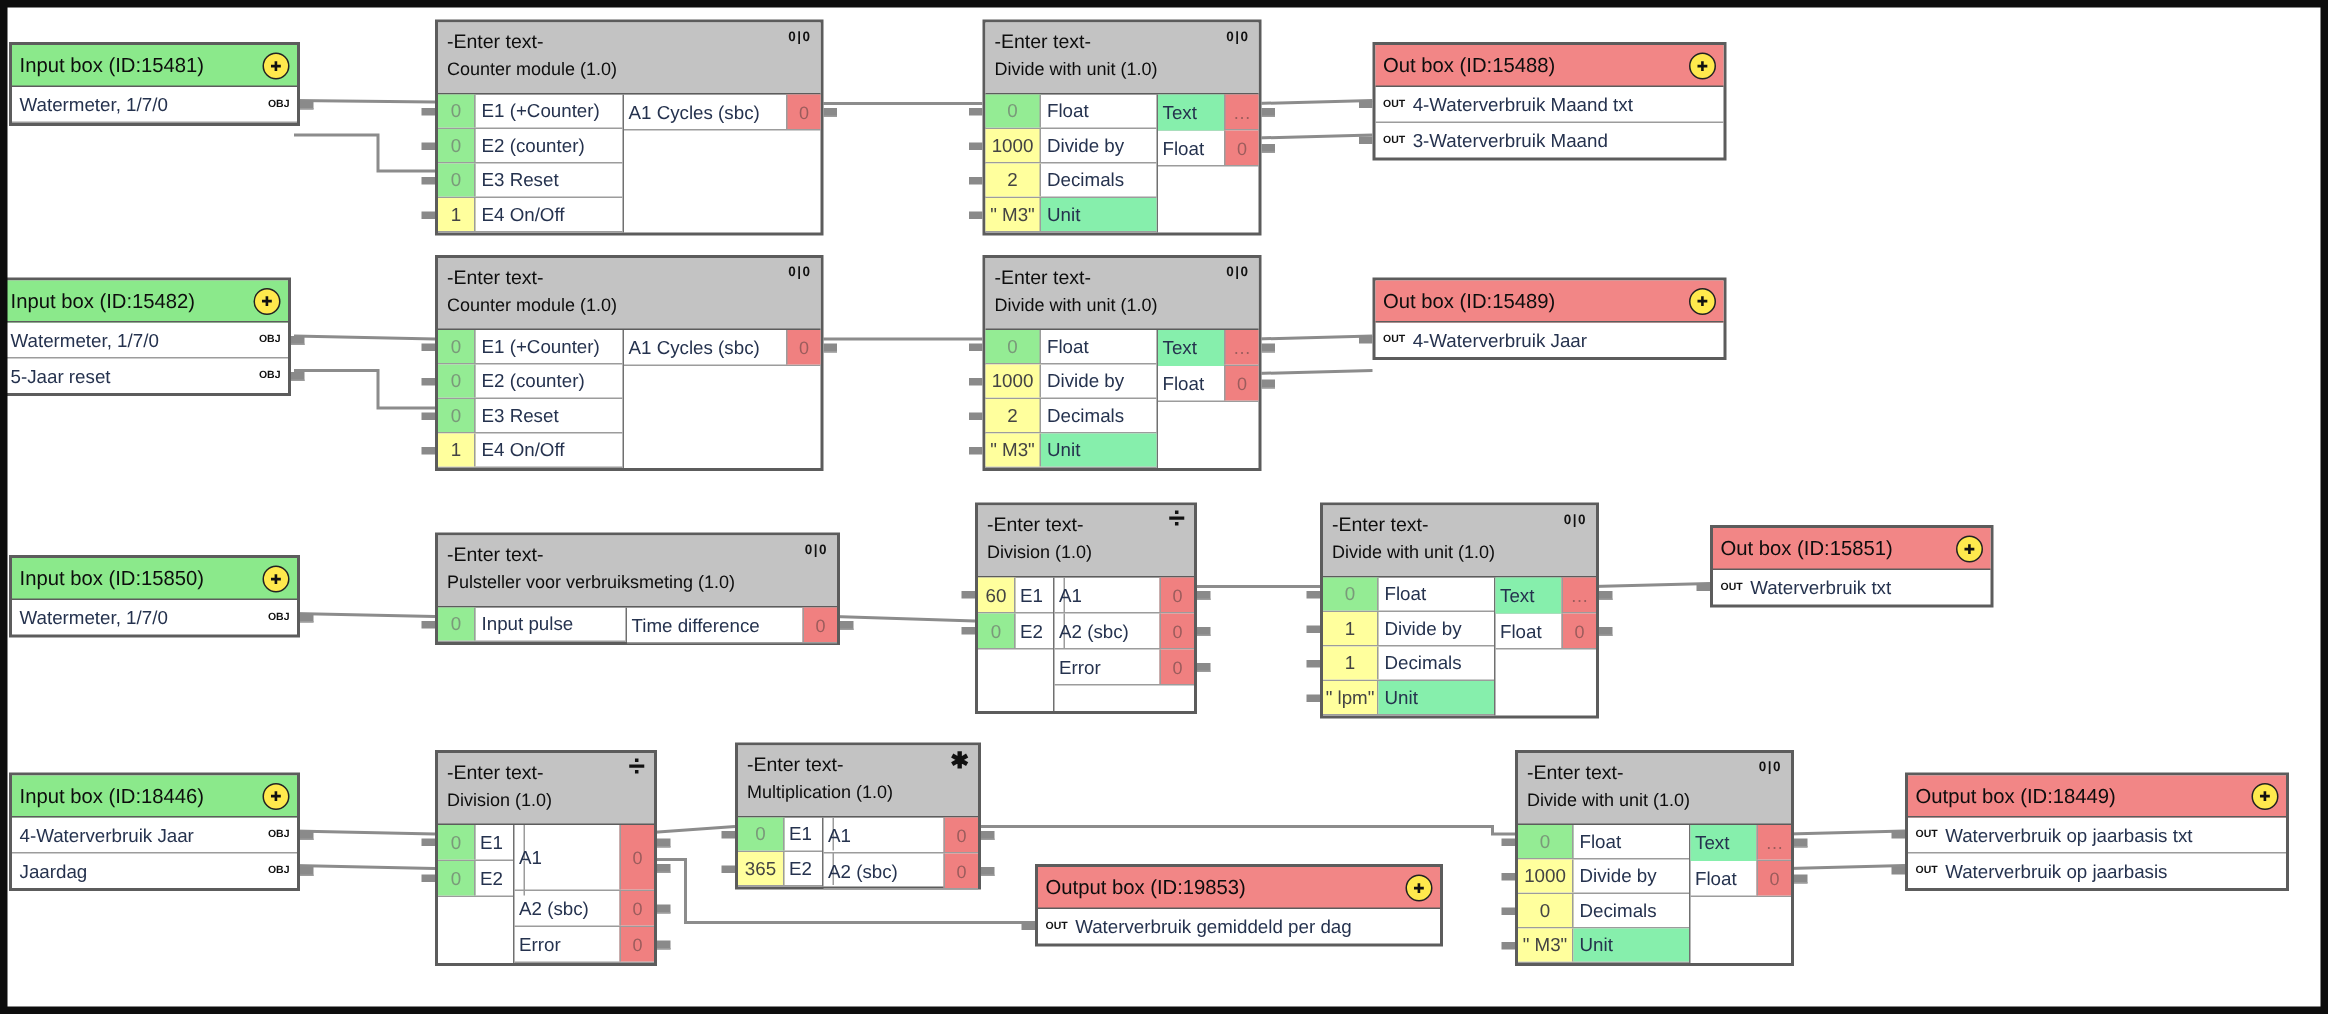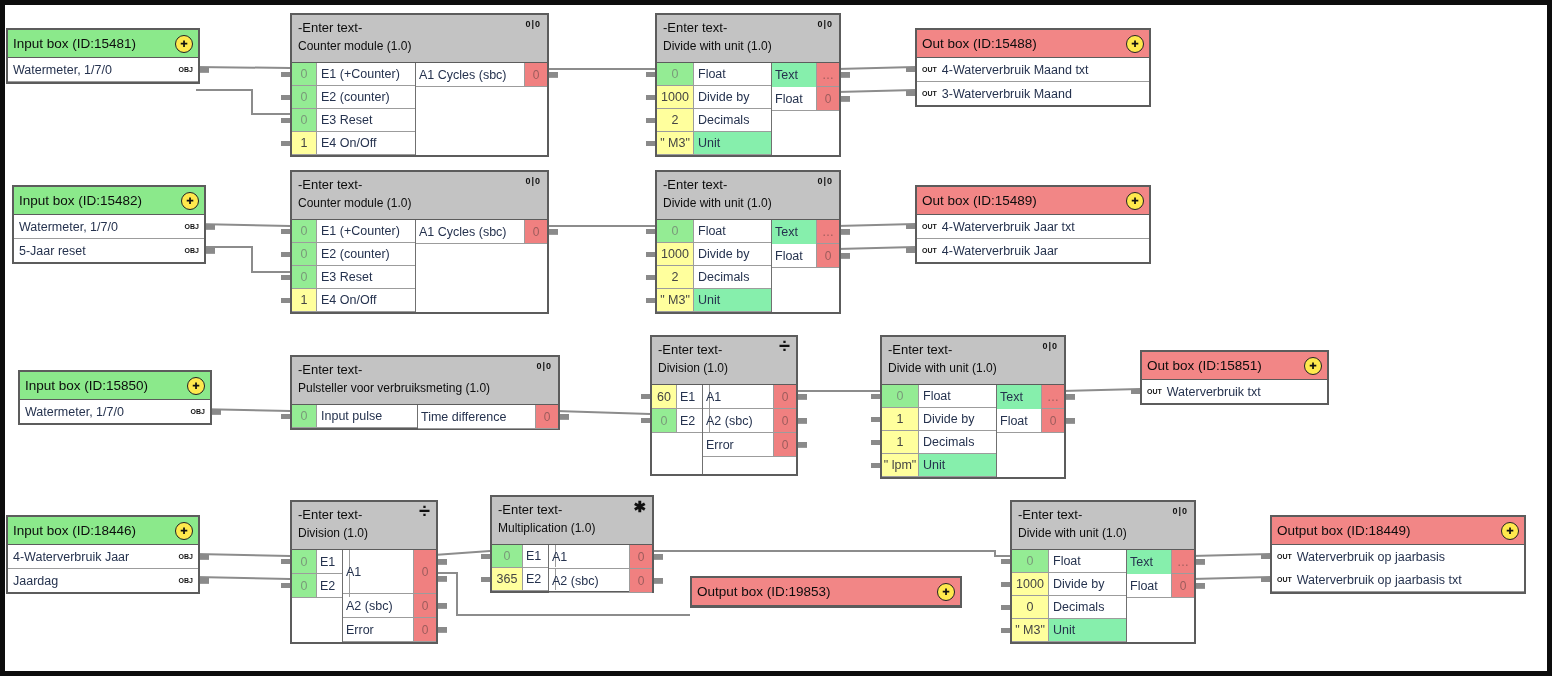--- a/index.html
+++ b/index.html
@@ -183,21 +183,21 @@
     <span>4-Waterverbruik Maand txt</span>
     <i class="st l"></i>
   </div>
   <div class="iorow" style="border-bottom:none">
     <span class="outico">OUT</span>
     <span>3-Waterverbruik Maand</span>
     <i class="st l"></i>
   </div>
 </div>
 
-<div class="b" style="left:12px;top:185px;width:190px">
+<div class="b" style="left:0;top:185px;width:190px">
   <div class="h g">
     <span>Input box (ID:15482)</span>
     <span class="plus">✚</span>
   </div>
   <div class="iorow">
     <span>Watermeter, 1/7/0</span>
     <span class="objico">OBJ</span>
     <i class="st r"></i>
   </div>
   <div class="iorow" style="border-bottom:none">
@@ -290,33 +290,28 @@
       <div class="fill"></div>
     </div>
   </div>
 </div>
 
 <div class="b" style="left:915px;top:185px;width:232px">
   <div class="h s">
     <span>Out box (ID:15489)</span>
     <span class="plus">✚</span>
   </div>
-  <div class="iorow">
-    <span class="outico">OUT</span>
-    <span>4-Waterverbruik Jaar txt</span>
-    <i class="st l"></i>
-  </div>
   <div class="iorow" style="border-bottom:none">
     <span class="outico">OUT</span>
     <span>4-Waterverbruik Jaar</span>
     <i class="st l"></i>
   </div>
 </div>
 
-<div class="b" style="left:18px;top:370px;width:190px">
+<div class="b" style="left:6px;top:370px;width:190px">
   <div class="h g">
     <span>Input box (ID:15850)</span>
     <span class="plus">✚</span>
   </div>
   <div class="iorow" style="border-bottom:none">
     <span>Watermeter, 1/7/0</span>
     <span class="objico">OBJ</span>
     <i class="st r"></i>
   </div>
 </div>
@@ -532,20 +527,25 @@
       </div>
     </div>
   </div>
 </div>
 
 <div class="b" style="left:690px;top:576px;width:268px">
   <div class="h s">
     <span>Output box (ID:19853)</span>
     <span class="plus">✚</span>
   </div>
+  <div class="iorow" style="border-bottom:none">
+    <span class="outico">OUT</span>
+    <span>Waterverbruik gemiddeld per dag</span>
+    <i class="st l"></i>
+  </div>
 </div>
 
 <div class="b" style="left:1010px;top:500px;width:182px">
   <div class="mh">
     <div class="t1">-Enter text-</div>
     <div class="t2">Divide with unit (1.0)</div>
     <span class="ico">0|0</span>
   </div>
   <div class="body" style="height:92px">
     <div class="col" style="width:114px">
@@ -583,26 +583,26 @@
       </div>
       <div class="fill"></div>
     </div>
   </div>
 </div>
 
 <div class="b" style="left:1270px;top:515px;width:252px">
   <div class="h s">
     <span>Output box (ID:18449)</span>
     <span class="plus">✚</span>
-  </div>
-  <div class="iorow" style="border-bottom:none">
-    <span class="outico">OUT</span>
-    <span>Waterverbruik op jaarbasis</span>
-    <i class="st l"></i>
   </div>
   <div class="iorow">
     <span class="outico">OUT</span>
     <span>Waterverbruik op jaarbasis txt</span>
     <i class="st l"></i>
   </div>
+  <div class="iorow" style="border-bottom:none">
+    <span class="outico">OUT</span>
+    <span>Waterverbruik op jaarbasis</span>
+    <i class="st l"></i>
+  </div>
 </div>
 
 <div class="frame"></div>
 
 </body></html>

